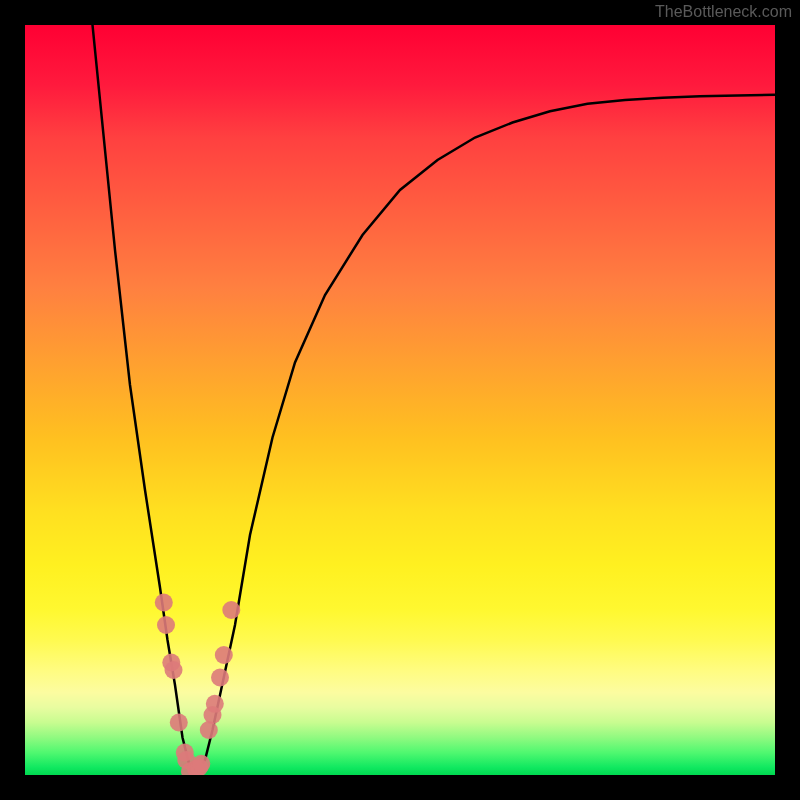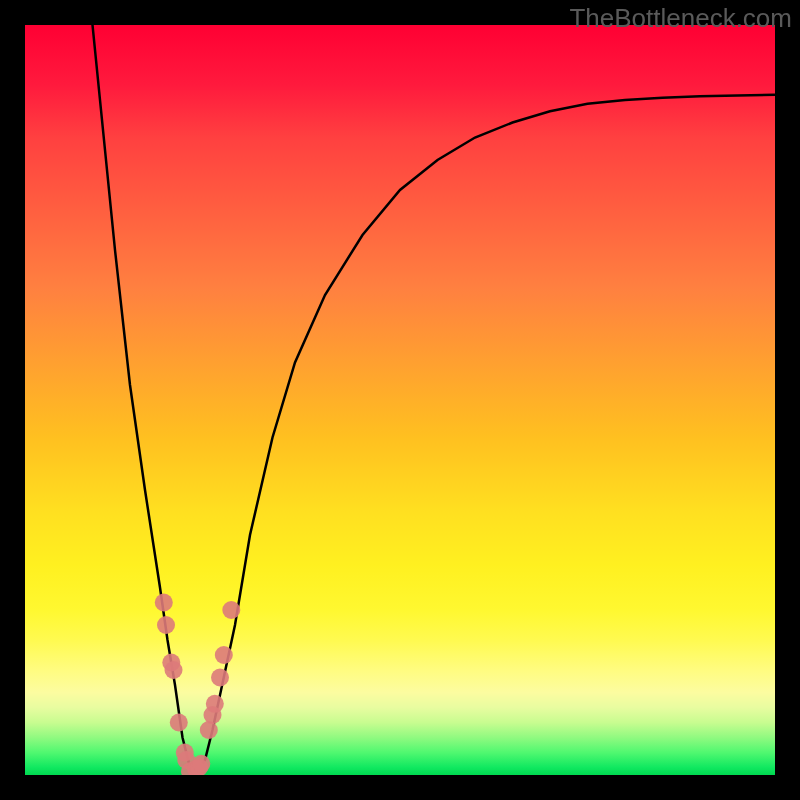--- a/index.html
+++ b/index.html
@@ -52,21 +52,21 @@
       width: 100%;
       height: 100%;
       z-index: 2;
     }
     .watermark {
       position: absolute;
       top: 3px;
       right: 8px;
       color: #5a5a5a;
       font-family: Arial, Helvetica, sans-serif;
-      font-size: 26px;
+      font-size: 16px;
       font-weight: 400;
       z-index: 10;
       text-align: right;
     }
     .dot {
       fill: #dd7a7a;
       opacity: 0.9;
     }
     .curve-line {
       fill: none;

